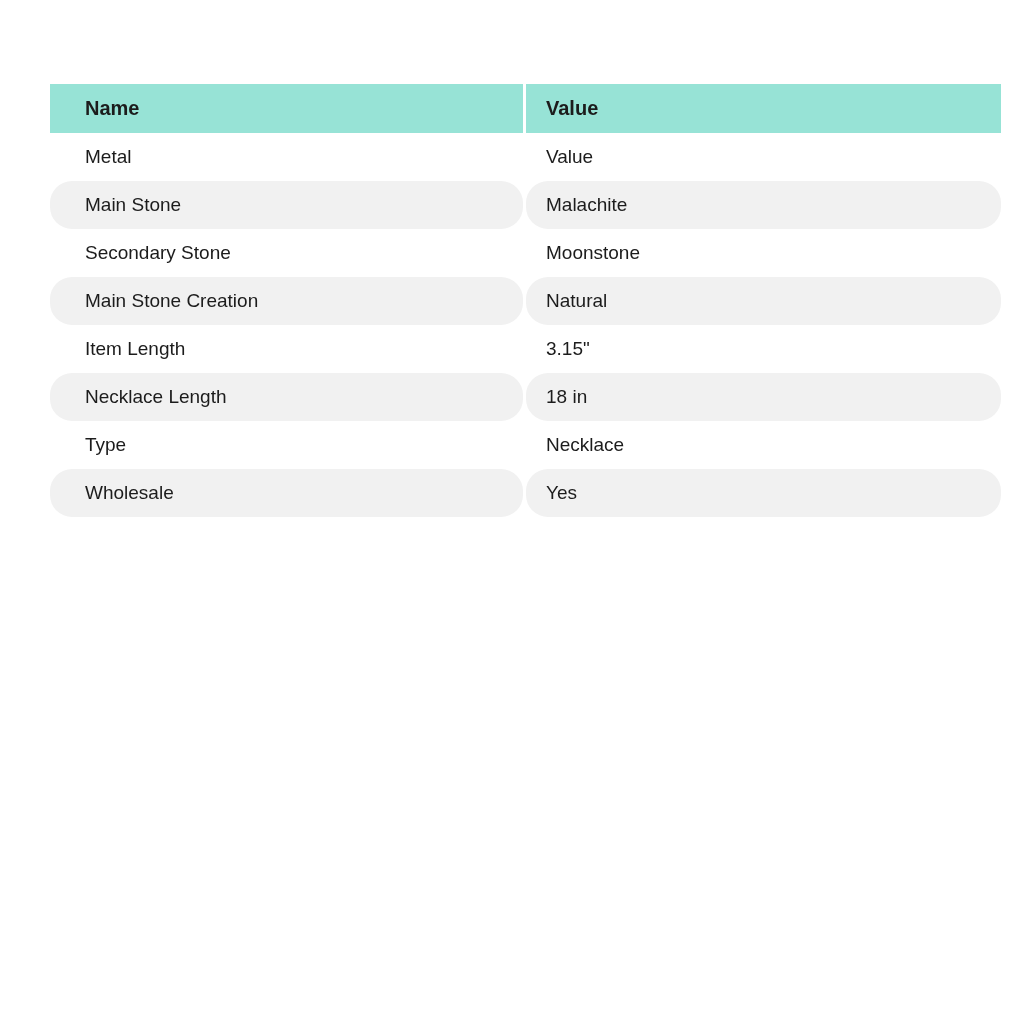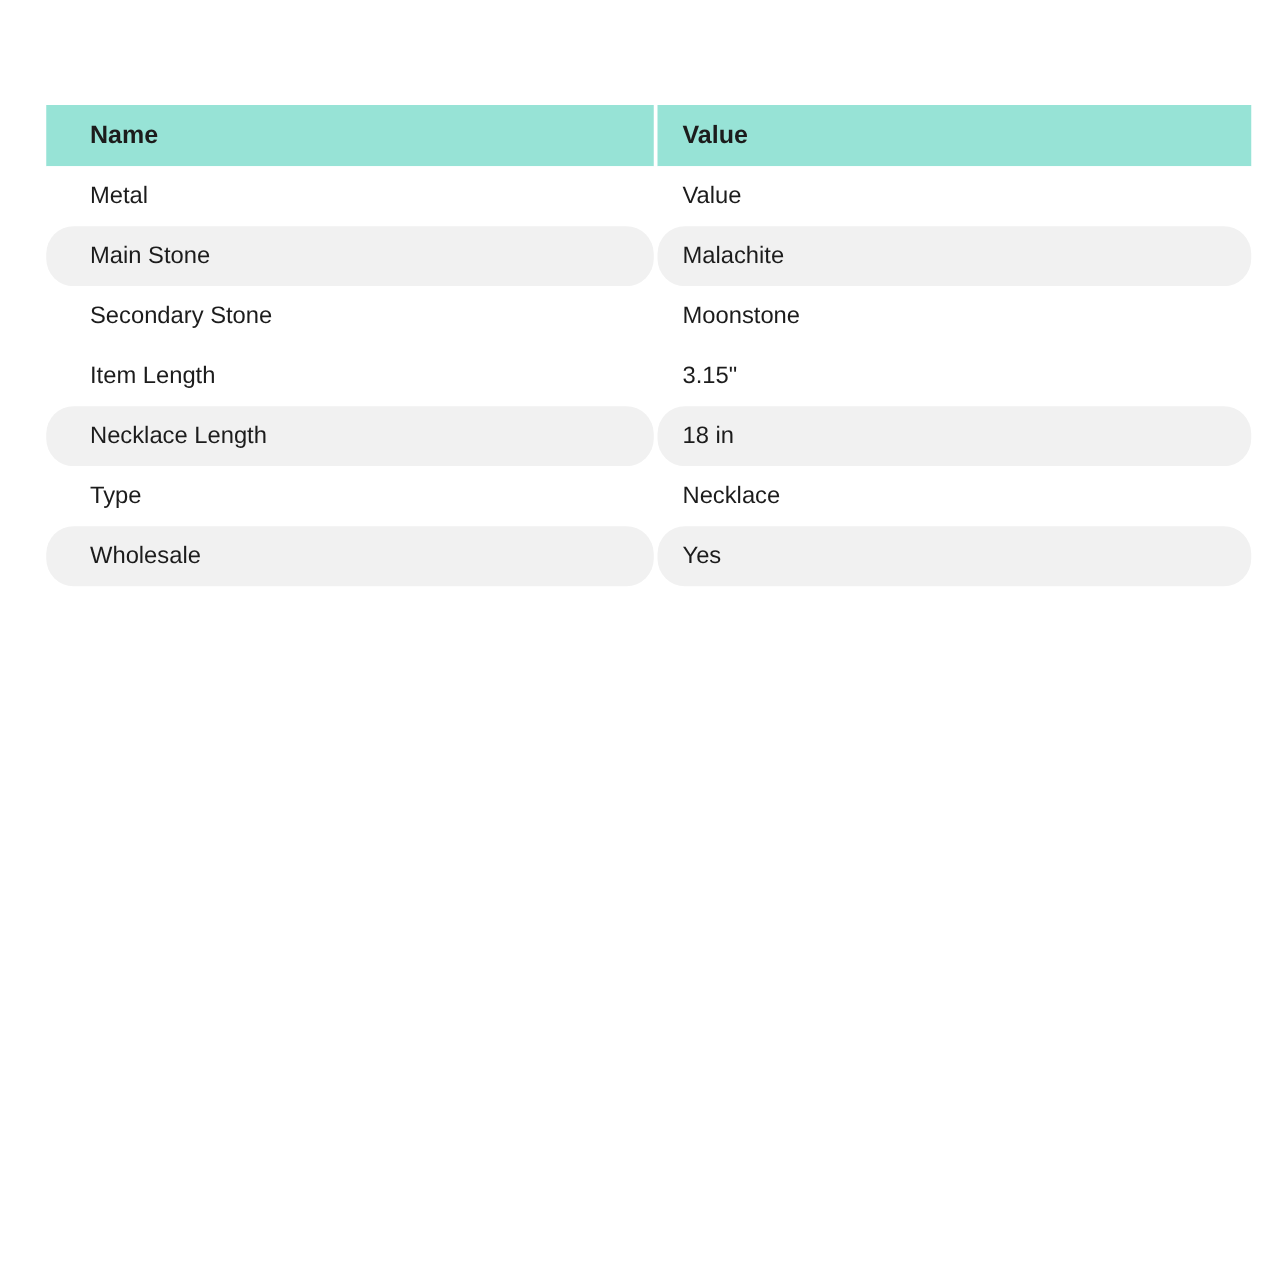--- a/index.html
+++ b/index.html
@@ -38,21 +38,21 @@
     background: #f1f1f1;
     border-radius: 22px;
   }
   .cell {
     display: flex;
     align-items: center;
     box-sizing: border-box;
     white-space: nowrap;
     overflow: hidden;
   }
-  .cell.col-name { padding-left: 35px; }
+  .cell.col-name { padding-left: 35px; margin-left: 13px; }
   .cell.col-value { padding-left: 20px; text-align: center; }
 </style>
 </head>
 <body>
 
 <div class="table-wrap">
 
   <div class="grid-row header-row">
     <div class="cell col-name">Name</div>
     <div class="cell col-value">Value</div>
@@ -66,20 +66,24 @@
   <div class="grid-row body-row alt">
     <div class="cell col-name">Main Stone</div>
     <div class="cell col-value">Malachite</div>
   </div>
 
   <div class="grid-row body-row">
     <div class="cell col-name">Secondary Stone</div>
     <div class="cell col-value">Moonstone</div>
   </div>
 
+  <div class="grid-row body-row alt">
+    <div class="cell col-name">Main Stone Creation</div>
+    <div class="cell col-value">Natural</div>
+  </div>
 
   <div class="grid-row body-row">
     <div class="cell col-name">Item Length</div>
     <div class="cell col-value">3.15"</div>
   </div>
 
   <div class="grid-row body-row alt">
     <div class="cell col-name">Necklace Length</div>
     <div class="cell col-value">18 in</div>
   </div>

